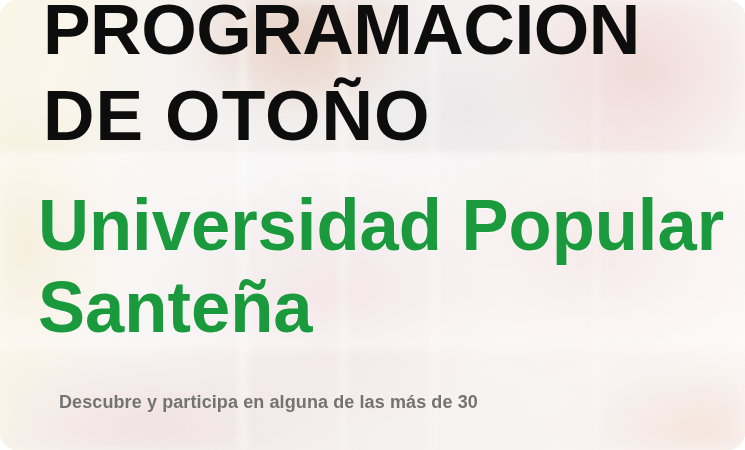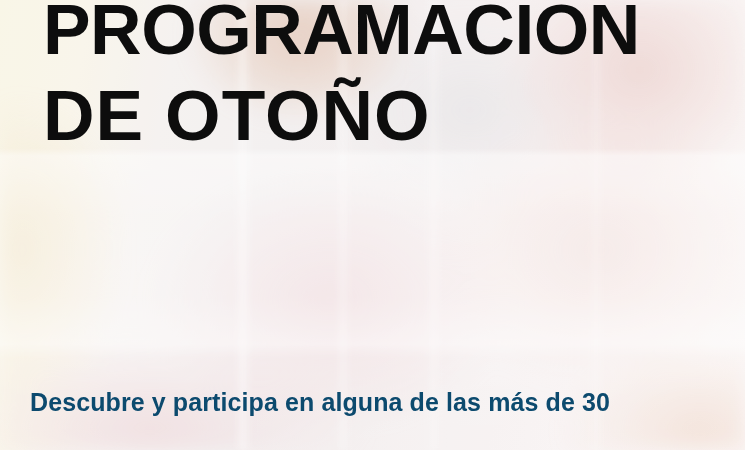--- a/index.html
+++ b/index.html
@@ -9,20 +9,21 @@
     background: #ffffff;
   }
 
   #poster {
     position: relative;
     width: 745px;
     height: 450px;
     overflow: hidden;
     font-family: "Liberation Sans", "DejaVu Sans", sans-serif;
     background: #f3eee6;
+    border-radius: 18px;
     -webkit-font-smoothing: antialiased;
   }
 
   
   .bg-layer {
     position: absolute;
     inset: 0;
     pointer-events: none;
   }
 
@@ -167,46 +168,51 @@
   .body-block {
     position: absolute;
     left: 30px;
     top: 386px;
     width: 710px;
   }
 
   .body-line {
     font-family: "Liberation Sans Narrow", "Liberation Sans", "DejaVu Sans Condensed", sans-serif;
     font-weight: 700;
-    font-size: 25px;
+    font-size: 18px;
     line-height: 32px;
     letter-spacing: 0.1px;
-    color: #0c4a6e;
+    color: #737373;
     white-space: nowrap;
     transform: scaleX(1.0);
     transform-origin: left center;
+    margin-left: 29px;
   }
 </style>
 </head>
 <body>
 
 <div id="poster">
 
   <div class="bg-layer bg-base"></div>
   <div class="bg-layer bg-leaves"></div>
   <div class="bg-layer bg-streaks"></div>
   <div class="bg-layer bg-bands"></div>
   <div class="bg-layer bg-haze"></div>
 
   <div class="content">
 
     <div class="title-block">
       <div class="title-line first">PROGRAMACION</div>
       <div class="title-line second">DE  OTOÑO</div>
     </div>
 
+    <div class="subtitle-block">
+      <div class="subtitle-line">Universidad  Popular</div>
+      <div class="subtitle-line">Santeña</div>
+    </div>
 
     <div class="body-block">
       <div class="body-line">Descubre y participa en alguna de las más de 30</div>
     </div>
 
   </div>
 </div>
 
 </body></html>

